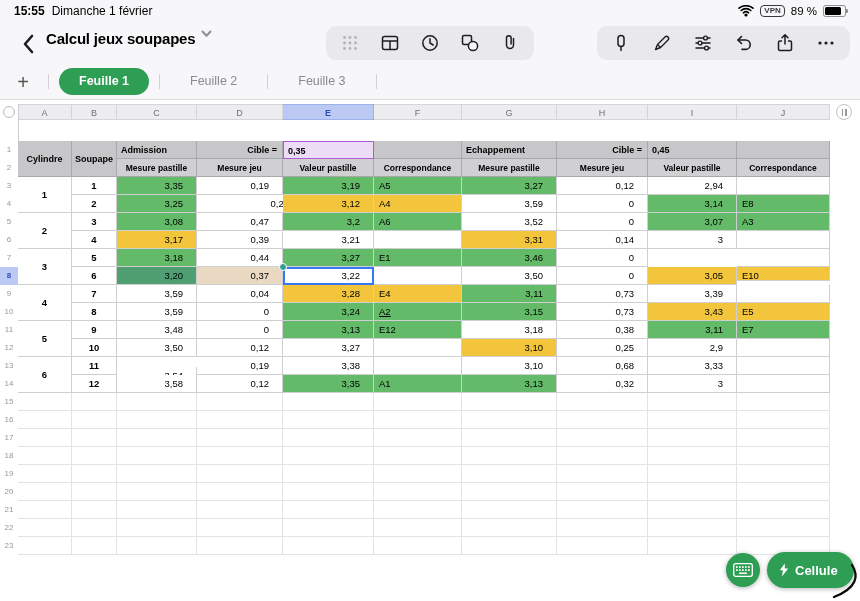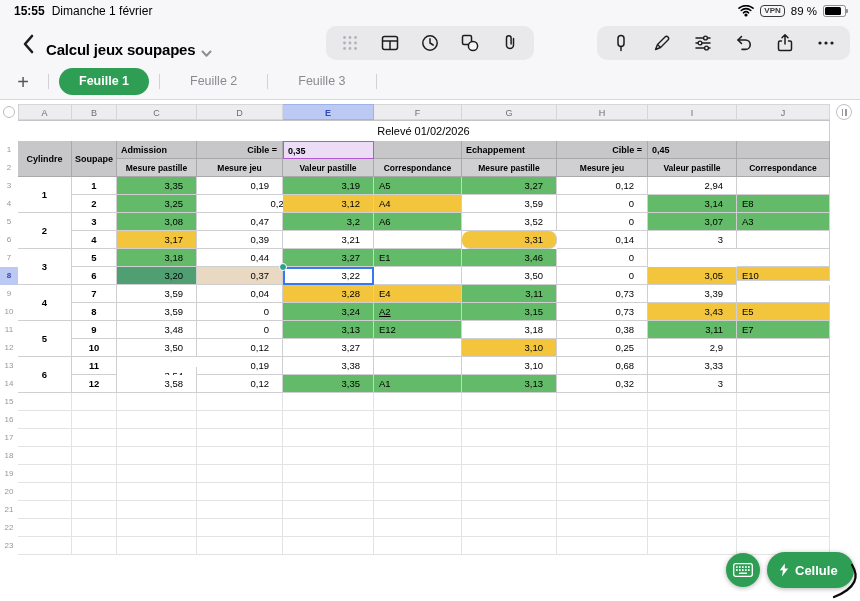--- a/index.html
+++ b/index.html
@@ -11,21 +11,21 @@
   .status-left{display:flex;align-items:center;gap:7px;}
   .time{font-weight:700;}
   .status-right{display:flex;align-items:center;gap:6px;}
   .vpn-badge{border:1px solid #3a3a3c;border-radius:4px;font-size:8px;font-weight:700;padding:1px 3px;line-height:1;color:#3a3a3c;}
   .pct{font-size:11.5px;}
   .battery{position:relative;width:21px;height:10px;border:1px solid rgba(60,60,67,.55);border-radius:2.5px;}
   .battery i{position:absolute;left:1px;top:1px;bottom:1px;width:16px;background:#000;border-radius:1.5px;}
   .battery:after{content:'';position:absolute;right:-3px;top:2.5px;width:2px;height:4px;background:rgba(60,60,67,.55);border-radius:0 1px 1px 0;}
   .toolbar{position:absolute;left:0;top:22px;right:0;height:42px;}
   .back-btn{position:absolute;left:14px;top:8px;width:28px;height:28px;background:none;border:none;display:flex;align-items:center;justify-content:center;cursor:pointer;}
-  .doc-title-wrap{position:absolute;left:46px;top:8px;height:28px;display:flex;align-items:flex-end;gap:6px;cursor:pointer;}
+  .doc-title-wrap{position:absolute;left:46px;top:8px;height:28px;display:flex;align-items:flex-start;gap:6px;cursor:pointer;}
   .doc-title{font-size:15px;font-weight:700;letter-spacing:-.2px;}
   .icon-group{position:absolute;top:4px;height:34px;background:#e9e9ec;border-radius:10px;display:flex;align-items:center;padding:0 10px;gap:12px;}
   .icon-group.center{left:50%;transform:translateX(-50%);}
   .icon-group.right{right:10px;gap:13px;}
   .tb-btn{width:28px;height:28px;background:none;border:none;display:flex;align-items:center;justify-content:center;cursor:pointer;padding:0;}
   .tab-bar{position:absolute;left:0;top:64px;right:0;height:35px;display:flex;align-items:center;padding-left:8px;}
   .add-sheet{width:30px;height:30px;background:none;border:none;font-size:20px;color:#555;cursor:pointer;line-height:30px;padding:0;}
   .tsep{width:1px;height:15px;background:#d2d2d6;margin:0 10px;}
   .tab{font-size:12.5px;color:#8a8a8f;padding:0 20px;height:27px;line-height:27px;background:none;border:none;cursor:pointer;}
   .tab.active{background:var(--brand,#2f9e55);color:#fff;border-radius:15px;font-weight:700;}
@@ -229,21 +229,20 @@
       <div class="rown" style="left: 0px; top: 292px; width: 18px; height: 18px; line-height: 18px;">15</div>
       <div class="rown" style="left: 0px; top: 310px; width: 18px; height: 18px; line-height: 18px;">16</div>
       <div class="rown" style="left: 0px; top: 328px; width: 18px; height: 18px; line-height: 18px;">17</div>
       <div class="rown" style="left: 0px; top: 346px; width: 18px; height: 18px; line-height: 18px;">18</div>
       <div class="rown" style="left: 0px; top: 364px; width: 18px; height: 18px; line-height: 18px;">19</div>
       <div class="rown" style="left: 0px; top: 382px; width: 18px; height: 18px; line-height: 18px;">20</div>
       <div class="rown" style="left: 0px; top: 400px; width: 18px; height: 18px; line-height: 18px;">21</div>
       <div class="rown" style="left: 0px; top: 418px; width: 18px; height: 18px; line-height: 18px;">22</div>
       <div class="rown" style="left: 0px; top: 436px; width: 18px; height: 18px; line-height: 18px;">23</div>
       <div class="vline" style="left: 18px; top: 3px; width: 1px; height: 451px; line-height: 451px;"></div>
-      <div class="ttl" style="left: 18px; top: 19px; width: 812px; height: 21px; line-height: 21px;">Relevé 01/02/2026</div>
       <div class="h1c merged" style="left: 18px; top: 40px; width: 54px; height: 36px; line-height: 36px;">Cylindre</div>
       <div class="h1c merged" style="left: 72px; top: 40px; width: 45px; height: 36px; line-height: 36px;">Soupape</div>
       <div class="h1c al" style="left: 117px; top: 40px; width: 80px; height: 18px; line-height: 18px;">Admission</div>
       <div class="h1c ar" style="left: 197px; top: 40px; width: 86px; height: 18px; line-height: 18px;">Cible =</div>
       <div class="h1c cible" style="left: 283px; top: 40px; width: 91px; height: 18px; line-height: 18px;">0,35</div>
       <div class="h1c" style="left: 374px; top: 40px; width: 88px; height: 18px; line-height: 18px;"></div>
       <div class="h1c al" style="left: 462px; top: 40px; width: 95px; height: 18px; line-height: 18px;">Echappement</div>
       <div class="h1c ar" style="left: 557px; top: 40px; width: 91px; height: 18px; line-height: 18px;">Cible =</div>
       <div class="h1c al" style="left: 648px; top: 40px; width: 89px; height: 18px; line-height: 18px;">0,45</div>
       <div class="h1c" style="left: 737px; top: 40px; width: 93px; height: 18px; line-height: 18px;"></div>
@@ -294,21 +293,21 @@
       <div class="cell num" style="left: 283px; top: 112px; width: 91px; height: 18px; line-height: 18px; background: rgb(99, 186, 104);">3,2</div>
       <div class="cell corr" style="left: 374px; top: 112px; width: 88px; height: 18px; line-height: 18px; background: rgb(99, 186, 104);">A6</div>
       <div class="cell num" style="left: 462px; top: 112px; width: 95px; height: 18px; line-height: 18px;">3,52</div>
       <div class="cell num" style="left: 557px; top: 112px; width: 91px; height: 18px; line-height: 18px;">0</div>
       <div class="cell num" style="left: 648px; top: 112px; width: 89px; height: 18px; line-height: 18px; background: rgb(99, 186, 104);">3,07</div>
       <div class="cell corr" style="left: 737px; top: 112px; width: 93px; height: 18px; line-height: 18px; background: rgb(99, 186, 104);">A3</div>
       <div class="cell num" style="left: 117px; top: 130px; width: 80px; height: 18px; line-height: 18px; background: rgb(242, 197, 61);">3,17</div>
       <div class="cell num" style="left: 197px; top: 130px; width: 86px; height: 18px; line-height: 18px;">0,39</div>
       <div class="cell num" style="left: 283px; top: 130px; width: 91px; height: 18px; line-height: 18px;">3,21</div>
       <div class="cell corr" style="left: 374px; top: 130px; width: 88px; height: 18px; line-height: 18px;"></div>
-      <div class="cell num" style="left: 462px; top: 130px; width: 95px; height: 18px; line-height: 18px; background: rgb(242, 197, 61); border-radius: 8px;">3,31</div>
+      <div class="cell num" style="left: 462px; top: 130px; width: 95px; height: 18px; line-height: 18px; background: rgb(242, 197, 61);">3,31</div>
       <div class="cell num" style="left: 557px; top: 130px; width: 91px; height: 18px; line-height: 18px;">0,14</div>
       <div class="cell num" style="left: 648px; top: 130px; width: 89px; height: 18px; line-height: 18px;">3</div>
       <div class="cell corr" style="left: 737px; top: 130px; width: 93px; height: 18px; line-height: 18px;"></div>
       <div class="cell num" style="left: 117px; top: 148px; width: 80px; height: 18px; line-height: 18px; background: rgb(99, 186, 104);">3,18</div>
       <div class="cell num" style="left: 197px; top: 148px; width: 86px; height: 18px; line-height: 18px;">0,44</div>
       <div class="cell num" style="left: 283px; top: 148px; width: 91px; height: 18px; line-height: 18px; background: rgb(99, 186, 104);">3,27</div>
       <div class="cell corr" style="left: 374px; top: 148px; width: 88px; height: 18px; line-height: 18px; background: rgb(99, 186, 104);">E1</div>
       <div class="cell num" style="left: 462px; top: 148px; width: 95px; height: 18px; line-height: 18px; background: rgb(99, 186, 104);">3,46</div>
       <div class="cell num" style="left: 557px; top: 148px; width: 91px; height: 18px; line-height: 18px;">0</div>
       <div class="cell num" style="left: 648px; top: 148px; width: 89px; height: 18px; line-height: 18px; margin-top: 48px;">3,01</div>

